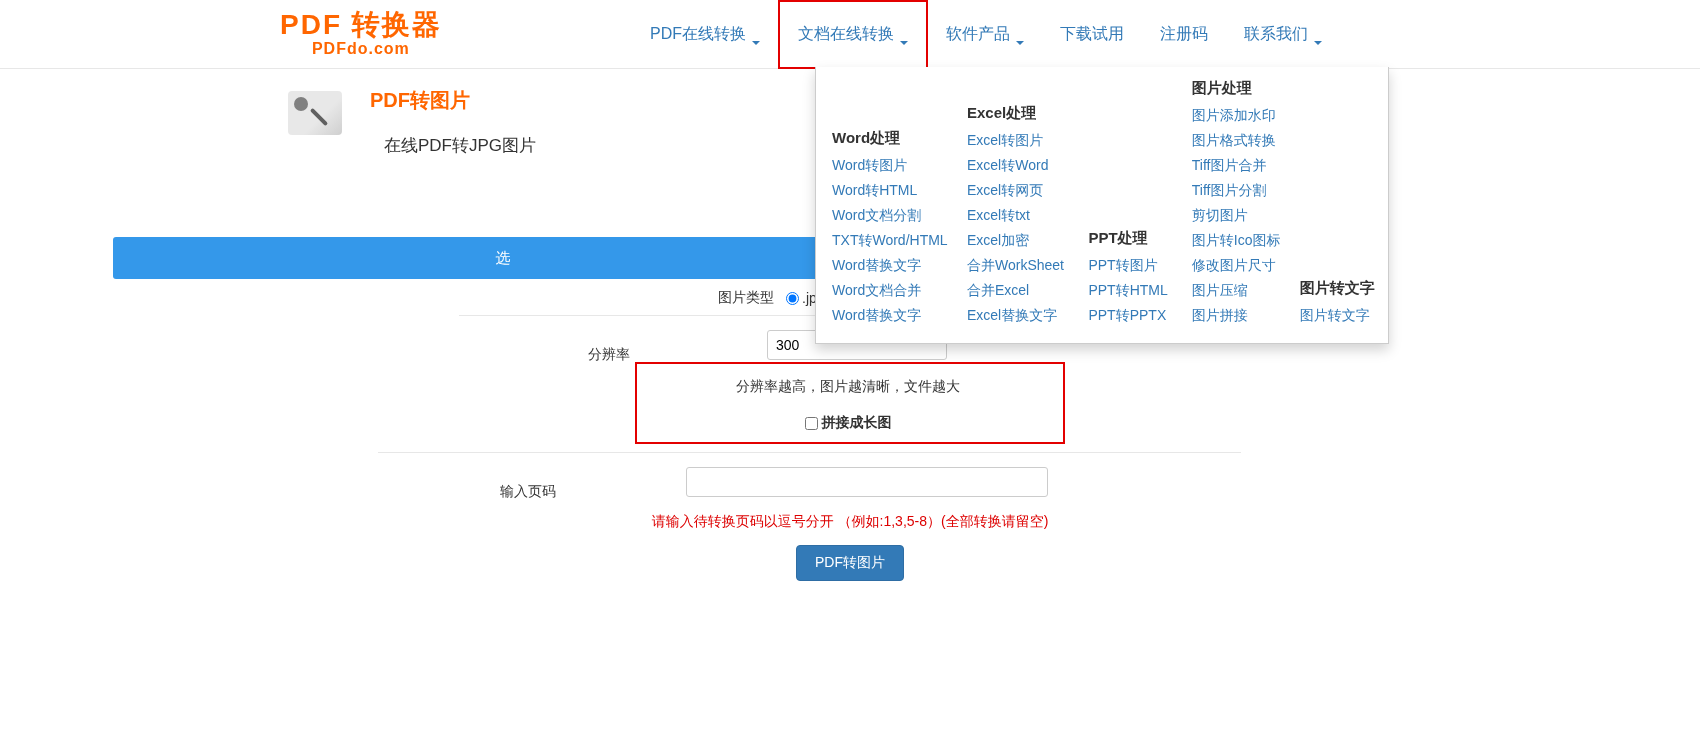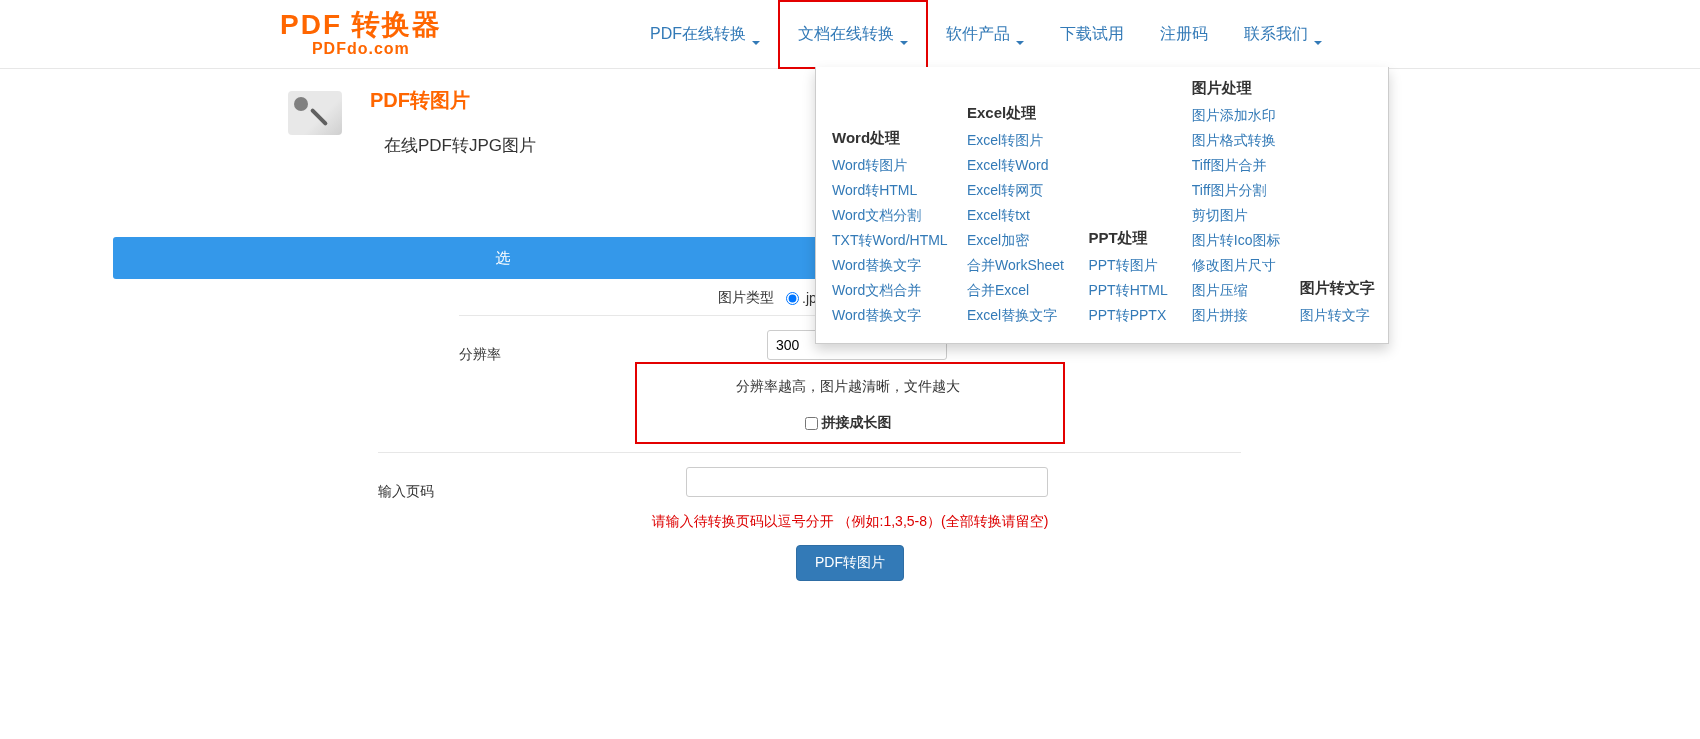--- a/index.html
+++ b/index.html
@@ -37,21 +37,21 @@
     .form-area { width: 782px; margin: 0 auto; }
     .upload-btn { width: 780px; height: 42px; background: #3498ea; color: #fff; border: none; border-radius: 3px; font-size: 15px; cursor: pointer; margin-bottom: 16px; text-align: center; line-height: 42px; overflow: hidden; margin-left: -346px; }
     
     .row { display: flex; align-items: center; justify-content: center; margin: 8px 0; font-size: 14px; }
     .row-label { text-align: right; margin-right: 8px; }
     .radio-group { display: flex; align-items: center; gap: 4px; }
     .radio-opt { display: flex; align-items: center; gap: 1px; margin-right: 4px; }
     .radio-opt input { margin: 0 2px 0 4px; }
     
     .field-row { display: flex; align-items: center; justify-content: flex-start; margin: 8px 0 4px 0; border-top: 1px solid #e7e7e7; padding-top: 10px; }
-    .field-row .row-label { width: 300px; text-align: left; margin-top: 20px; }
+    .field-row .row-label { width: 300px; text-align: center; margin-top: 20px; }
     .text-input { border: 1px solid #ccc; border-radius: 3px; padding: 5px 8px; font-size: 14px; width: 180px; height: 30px; }
     .wide-input { width: 362px; }
     
     .hint { color: #333; font-size: 14px; text-align: center; }
     
     .red-box { border: 2px solid #e30000; width: 430px; margin: 8px auto; padding: 14px 4px 10px 0; margin-top: -6px; margin-bottom: 6px; }
     .red-box .hint { margin-bottom: 18px; }
     .checkbox-row { display: flex; align-items: center; justify-content: center; gap: 2px; font-weight: bold; }
     .checkbox-row input { margin-right: 2px; }
     

